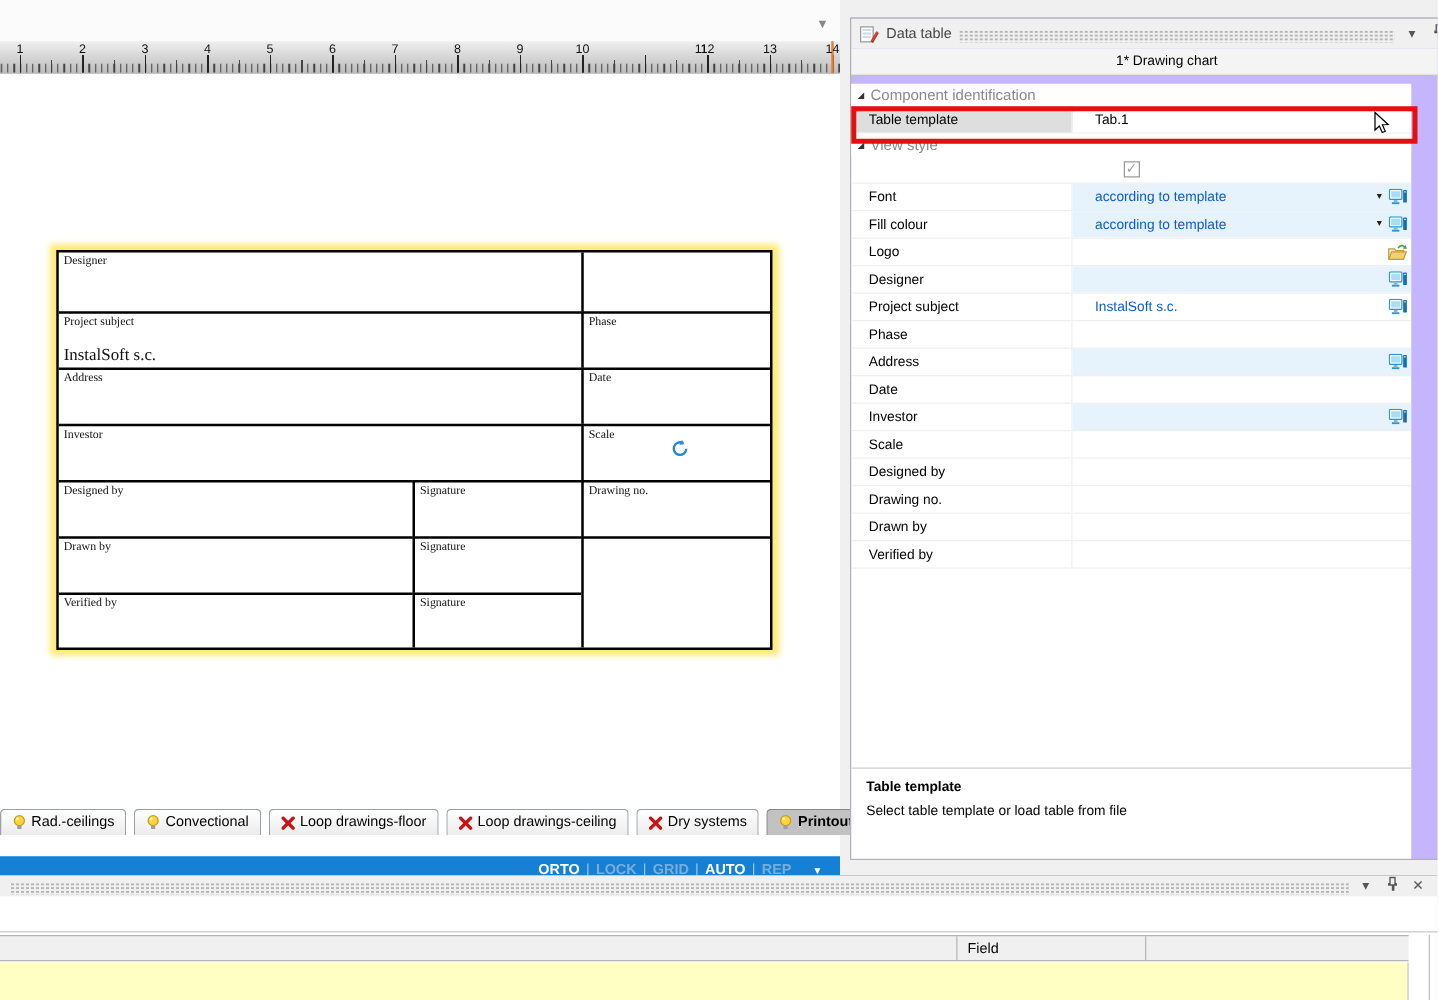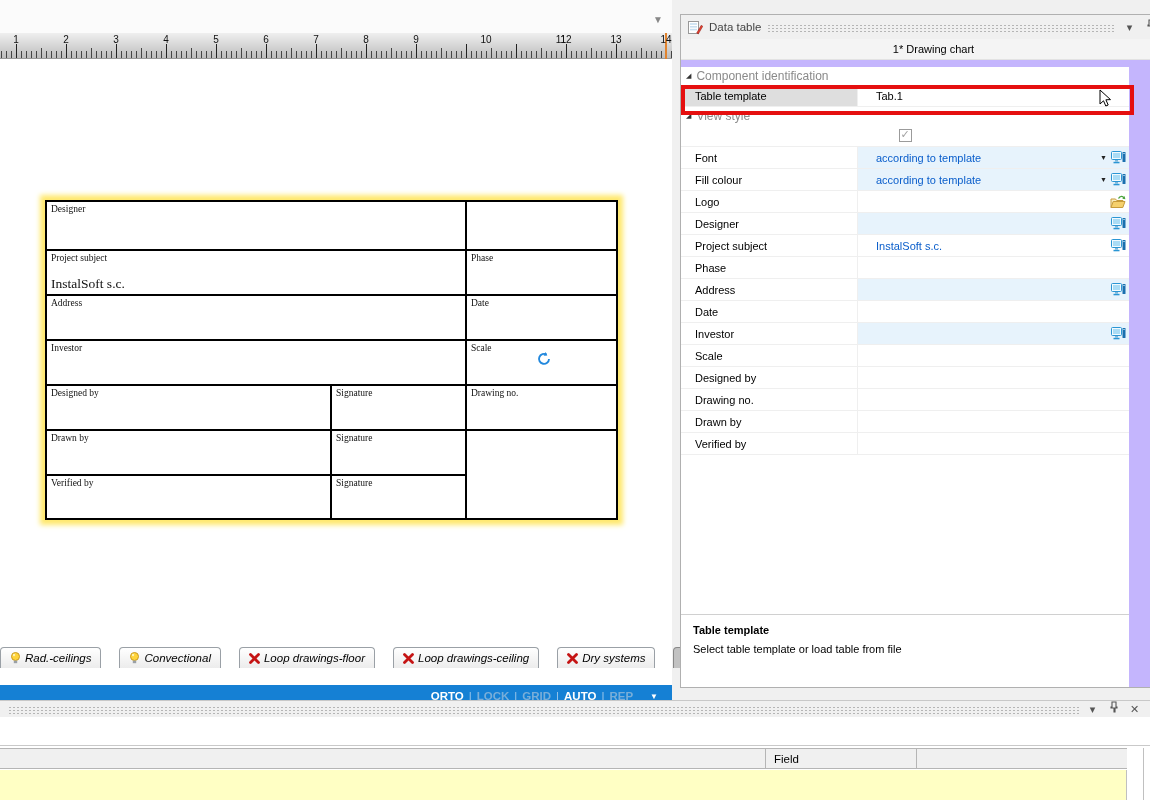--- a/index.html
+++ b/index.html
@@ -30,21 +30,21 @@
             font-family:"Liberation Serif",serif;white-space:nowrap;}
   .tb-value{position:absolute;left:4px;bottom:2px;font-size:13.5px;color:#111;
             font-family:"Liberation Serif",serif;white-space:nowrap;}
   .rotate-icon{position:absolute;left:69px;top:10px;width:16px;height:16px;}
 
   
   .tabbar{position:absolute;left:0;top:645px;width:672px;height:23px;background:#fff;
           display:flex;align-items:flex-end;}
   .tab{height:21px;display:inline-flex;align-items:center;gap:4px;padding:0 9px;
        border:1px solid #9aa0a6;border-bottom:none;border-radius:4px 4px 0 0;
-       background:linear-gradient(#ffffff,#ececec);font-size:11.5px;margin-right:18px;white-space:nowrap;font-style:italic;}
+       background:linear-gradient(#ffffff,#ececec);font-size:11.5px;margin-right:6px;white-space:nowrap;}
   .tab.active{background:#c2c2c2;font-weight:bold;border-color:#888;}
   .tab-extra{display:flex;align-items:center;height:21px;gap:5px;margin-left:3px;}
   .tab-dd{font-size:8px;color:#333;}
 
   
   .statusbar{position:absolute;left:0;top:668px;width:672px;height:22px;background:#1580d4;
              display:flex;align-items:center;justify-content:flex-end;padding-right:14px;
              font-size:11.5px;font-weight:bold;color:#fff;margin-top:17px;}
   .statusbar .mode{margin:0 5px;}
   .statusbar .mode.off{color:#79aed9;}
@@ -125,21 +125,21 @@
     <div class="cursor-line"></div>
   <span class="ruler-num" style="left: 16px;">1</span>
       <span class="ruler-num" style="left: 66px;">2</span>
       <span class="ruler-num" style="left: 116px;">3</span>
       <span class="ruler-num" style="left: 166px;">4</span>
       <span class="ruler-num" style="left: 216px;">5</span>
       <span class="ruler-num" style="left: 266px;">6</span>
       <span class="ruler-num" style="left: 316px;">7</span>
       <span class="ruler-num" style="left: 366px;">8</span>
       <span class="ruler-num" style="left: 416px;">9</span>
-      <span class="ruler-num" style="left: 486px;">10</span>
+      <span class="ruler-num" style="left: 466px;">10</span>
       <span class="ruler-num" style="left: 516px; margin-left: 45px;">11</span>
       <span class="ruler-num" style="left: 566px;">12</span>
       <span class="ruler-num" style="left: 616px;">13</span>
       <span class="ruler-num" style="left: 666px;">14</span>
     </div>
 
   <div class="drawing-canvas">
     <div class="title-block">
         <div class="tb-cell" style="left: 0px; top: 0px; width: 418px; height: 47px;">
           <span class="tb-label">Designer</span>

